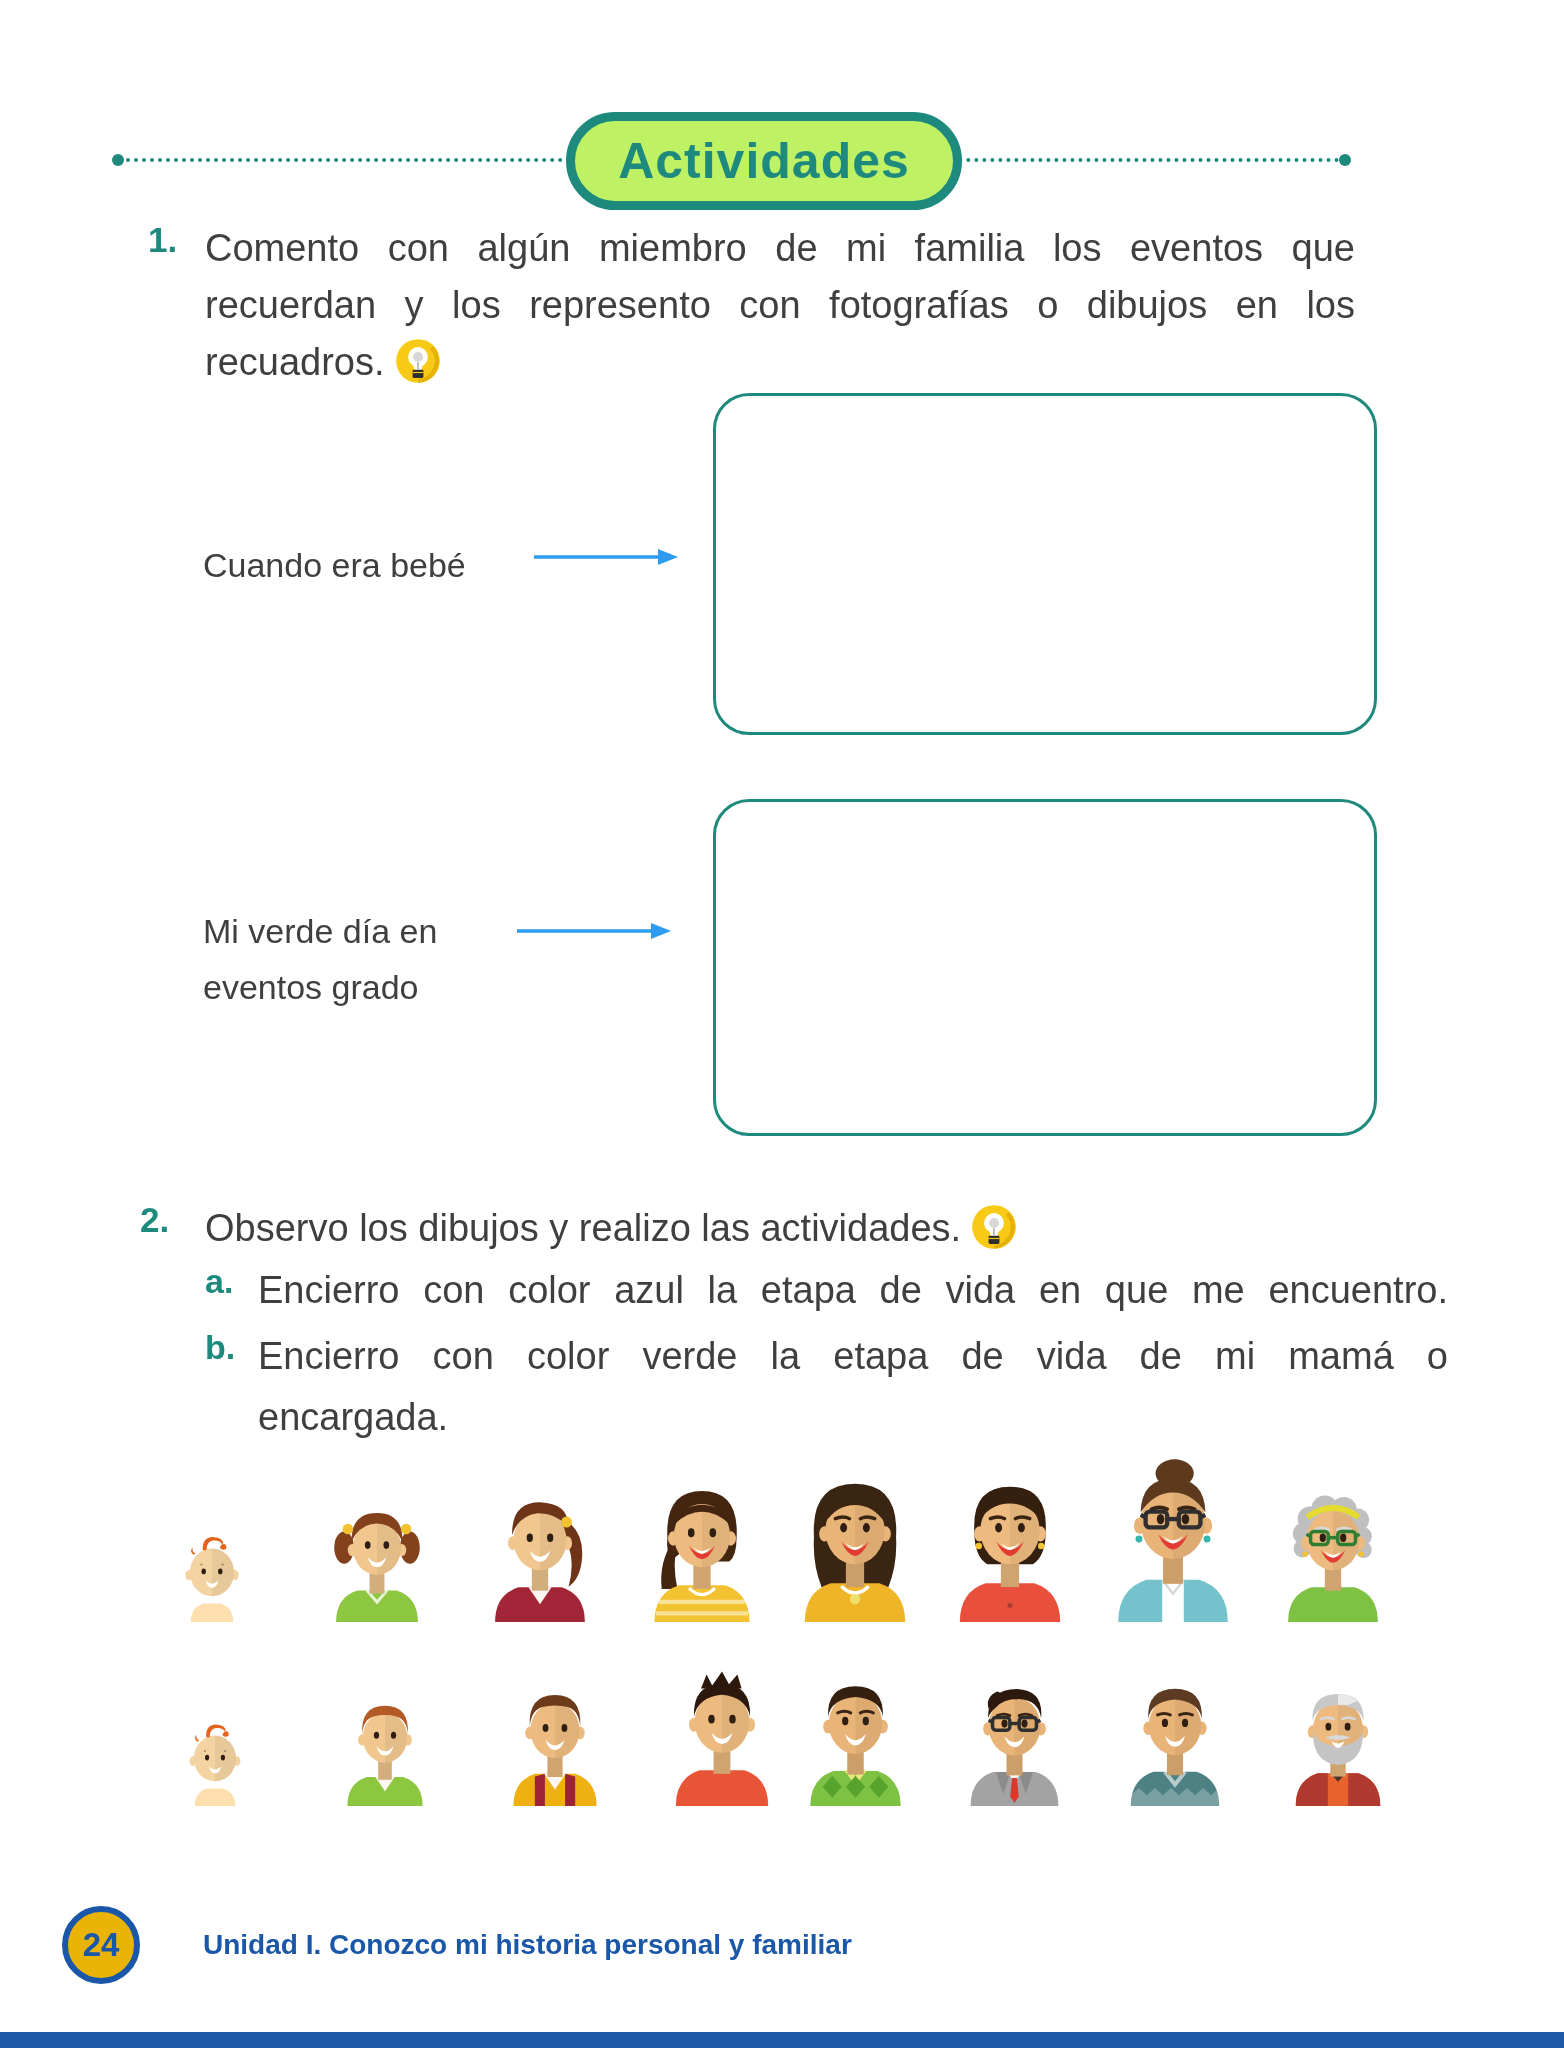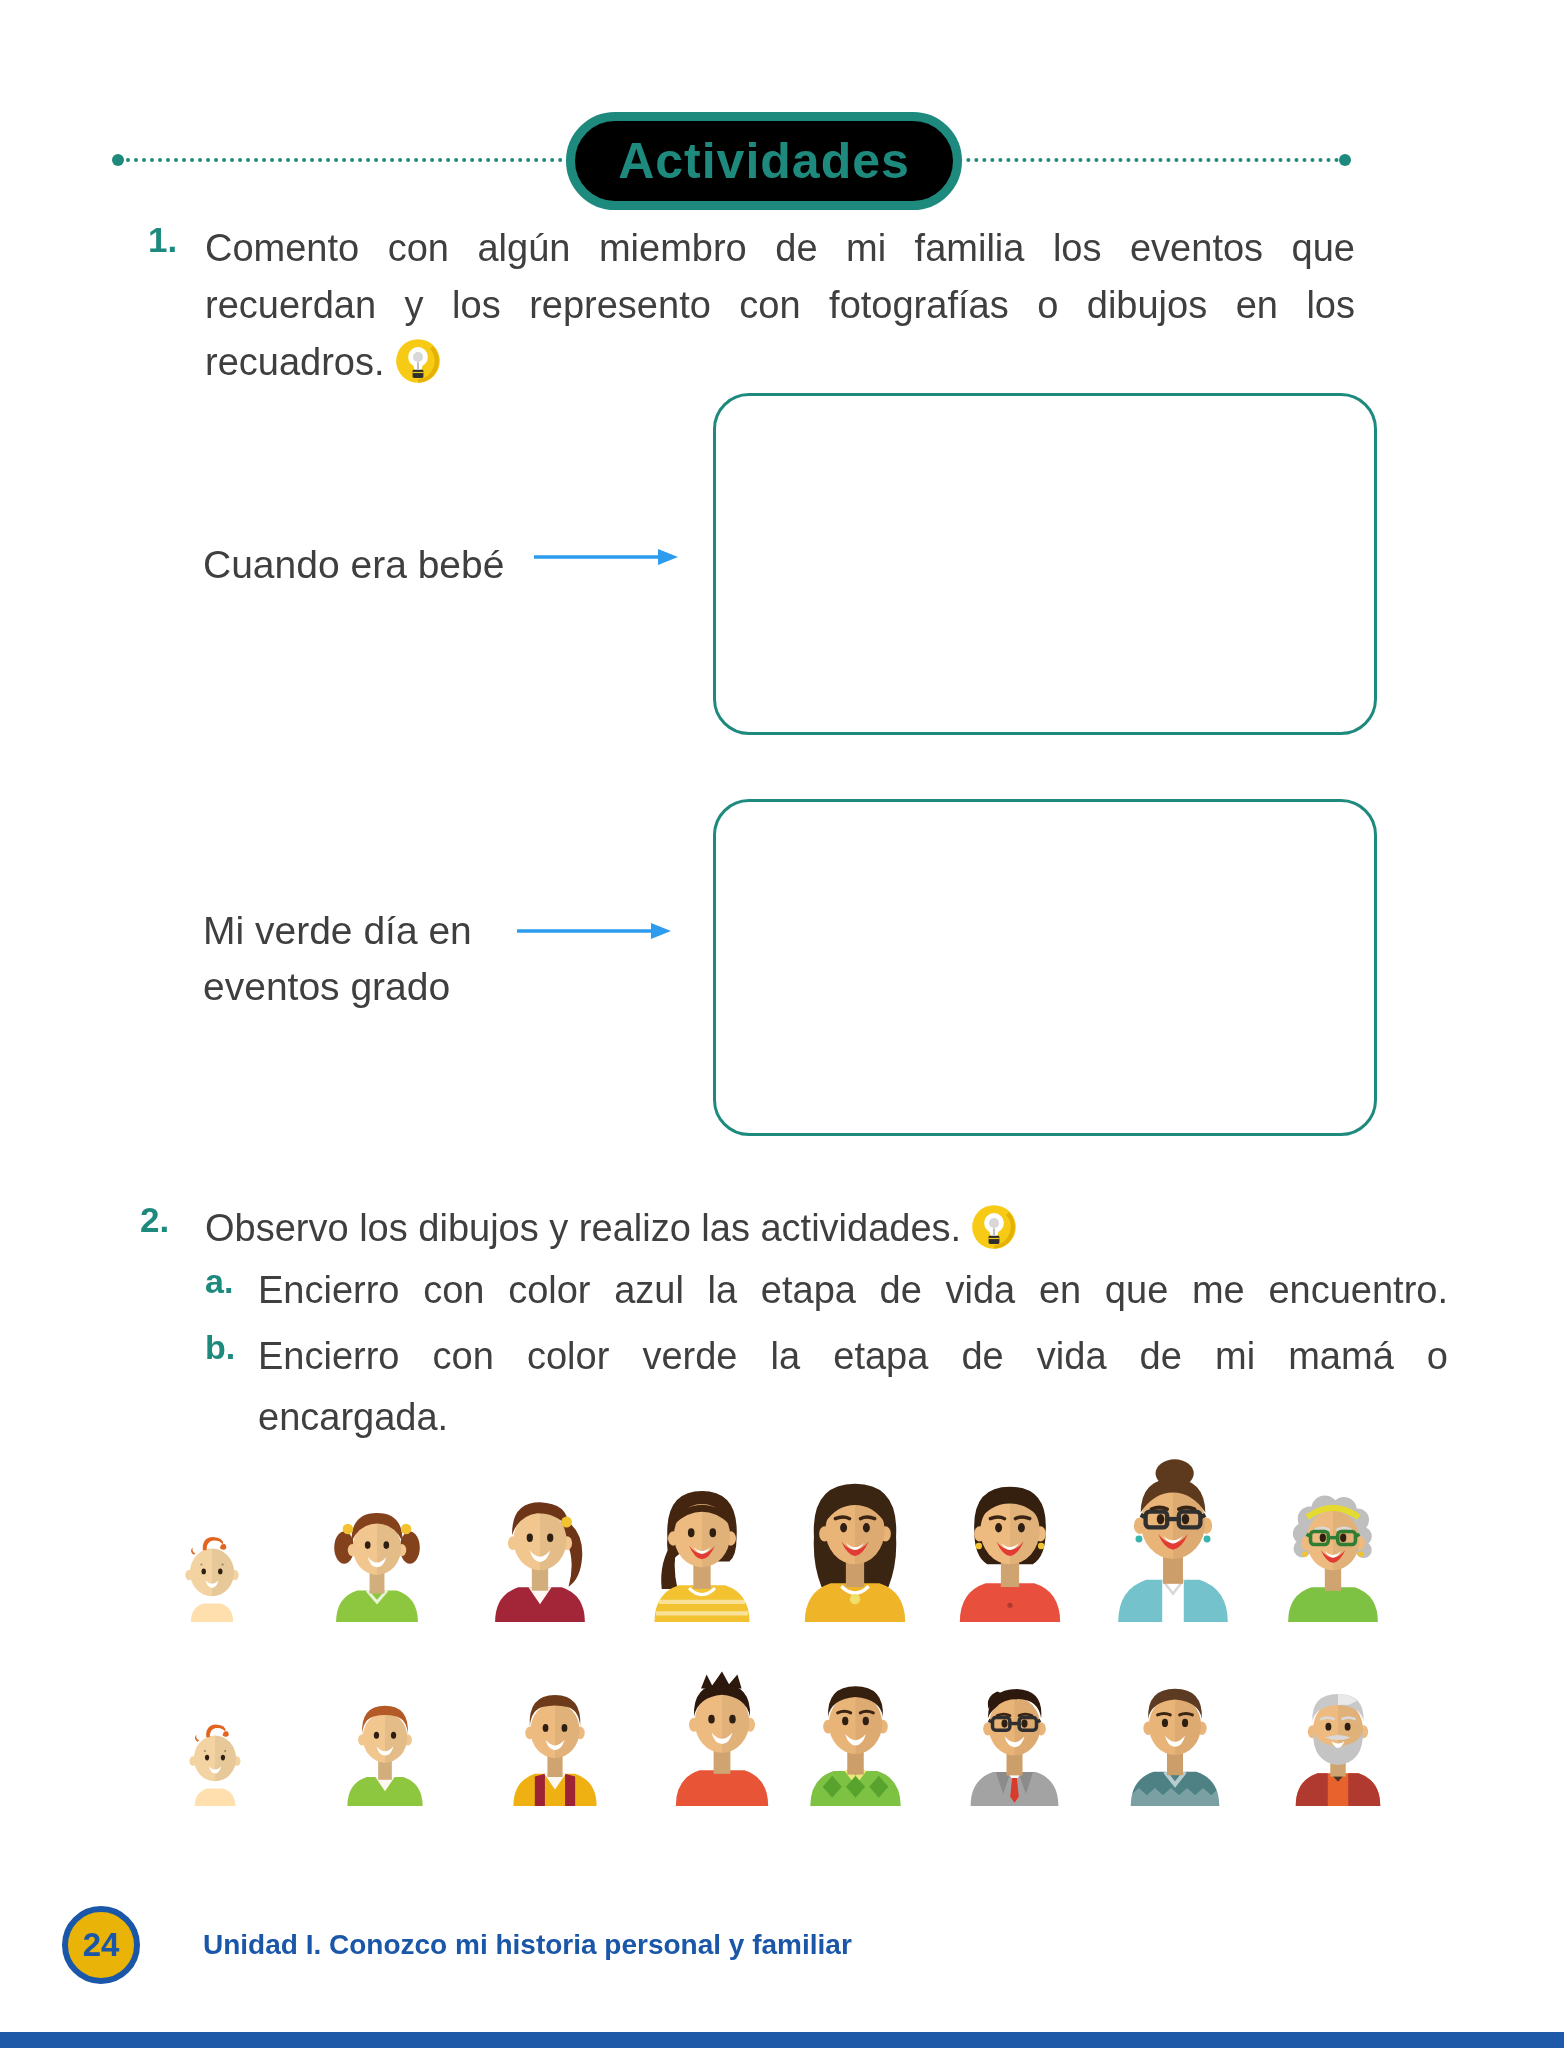--- a/index.html
+++ b/index.html
@@ -12,37 +12,37 @@
     --teal:#1E8A7E; --text:#3F3F3F; --arrow:#2D9CEE;
     --footer-blue:#1A57A8; --bar-blue:#1F5AA9;
   }
   
   .rule{position:absolute;left:126px;top:158px;width:1214px;border-top:4px dotted var(--teal);}
   .rule-dot{position:absolute;width:12px;height:12px;border-radius:50%;background:var(--teal);top:154px;}
   .rule-dot.left{left:112px;}
   .rule-dot.right{left:1339px;}
   .pill{
     position:absolute;left:566px;top:112px;width:396px;height:98px;
-    background:#000000;border:9px solid var(--teal);border-radius:60px;
+    background:#bef264;border:9px solid var(--teal);border-radius:60px;
     display:flex;align-items:center;justify-content:center;box-sizing:border-box;
   }
   .pill span{color:var(--teal);font-size:50px;font-weight:bold;letter-spacing:1px;}
   
   .num{position:absolute;font-size:35px;font-weight:bold;color:var(--teal);}
   .letter{position:absolute;font-size:34px;font-weight:bold;color:var(--teal);}
   .textblock{position:absolute;font-size:38px;color:var(--text);}
   .jline{text-align:justify;height:57px;overflow:hidden;line-height:57px;}
   .jline::after{content:"";display:inline-block;width:100%;height:0;}
   .pline{line-height:57px;height:57px;white-space:nowrap;}
   .bulb{display:inline-block;width:46px;height:46px;vertical-align:middle;margin-left:10px;margin-top:-8px;}
   
   .draw-box{position:absolute;border:3px solid var(--teal);border-radius:36px;background:#fff;box-sizing:border-box;}
   .box1{left:713px;top:393px;width:664px;height:342px;}
   .box2{left:713px;top:799px;width:664px;height:337px;}
-  .label{position:absolute;font-size:39px;color:var(--text);line-height:56px;}
+  .label{position:absolute;font-size:34px;color:var(--text);line-height:56px;}
   .arrow{position:absolute;}
   .arrow line{stroke:var(--arrow);stroke-width:3.5;}
   .arrow polygon{fill:var(--arrow);}
   
   #avatar-layer{position:absolute;left:0;top:0;width:100%;height:100%;}
   .avatar{position:absolute;}
   .avatar svg{width:100%;height:100%;display:block;}
   
   .page-circle{
     position:absolute;left:62px;top:1906px;width:78px;height:78px;border-radius:50%;

